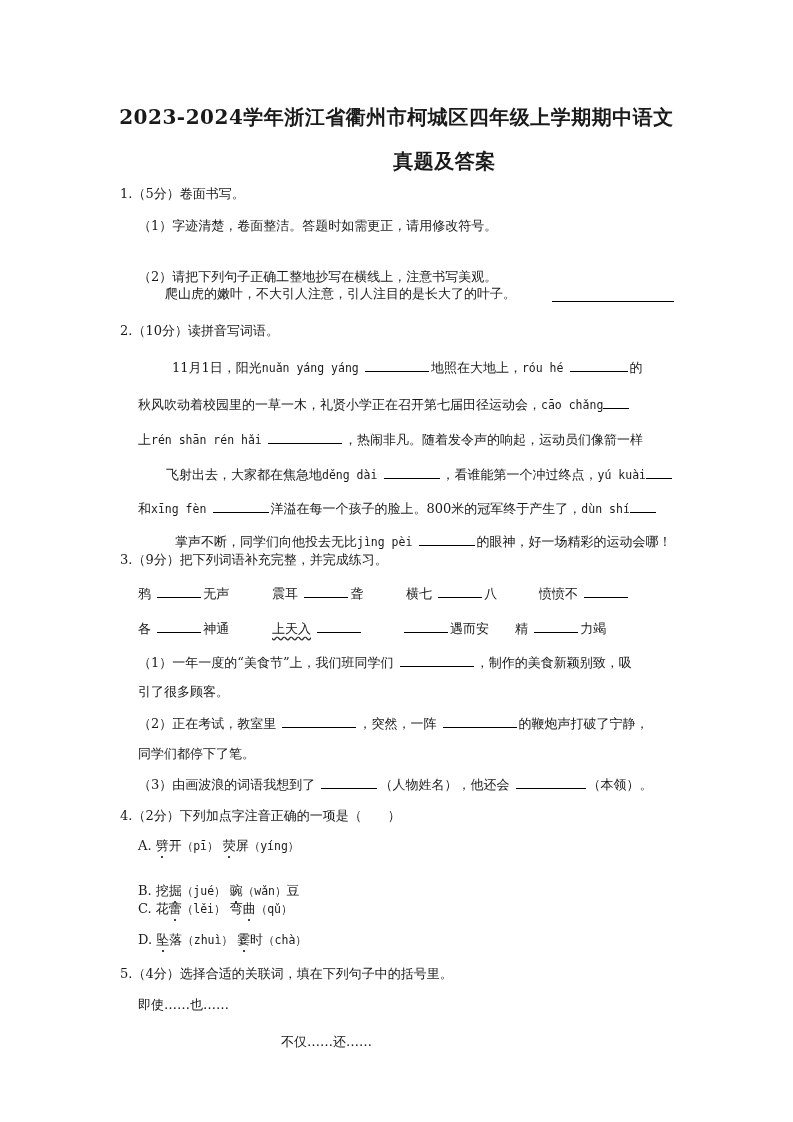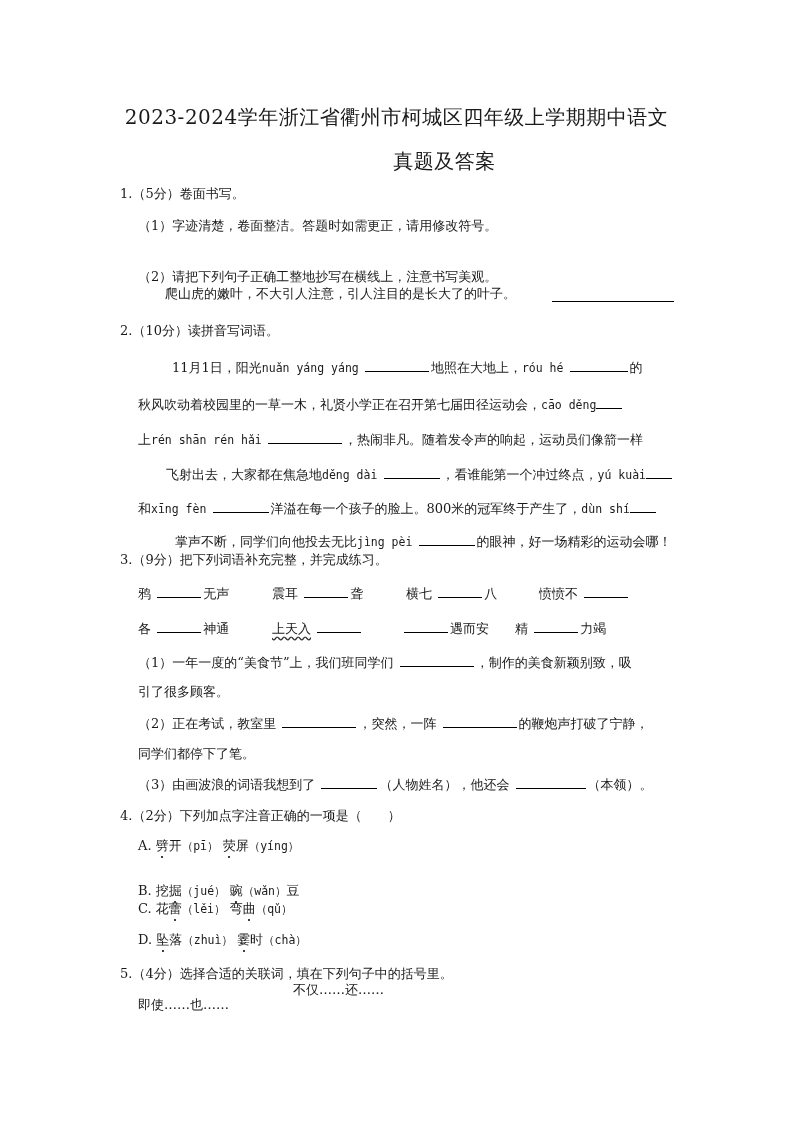--- a/index.html
+++ b/index.html
@@ -1,19 +1,19 @@
 <!DOCTYPE html>
 <html><head>
 <meta charset="utf-8">
 <style>
   html, body { margin: 0; padding: 0; background: #ffffff; }
   body { width: 793px; height: 1122px; position: relative; overflow: hidden;
          font-family: "DejaVu Serif", "Liberation Serif", serif; color: #1a1a1a; }
   .title { position: absolute; left: 0; width: 793px; text-align: center;
-           font-weight: normal; font-size: 20px; letter-spacing: 0.5px; }
+           font-weight: bold; font-size: 20px; letter-spacing: 0.5px; }
   .line { position: absolute; white-space: nowrap; font-size: 13px; line-height: 16px; }
   .blank { display: inline-block; border-bottom: 1px solid #000; height: 12px; vertical-align: baseline; margin: 0 2px; }
   .py { font-family: "DejaVu Sans Mono", "Liberation Mono", monospace; font-size: 11.5px; }
   .dot { position: relative; display: inline-block; }
   .dot::after { content: ""; position: absolute; left: 50%; bottom: -4px; width: 2px; height: 2px; margin-left: -1px; background: #000; border-radius: 50%; }
   .wavy { text-decoration: underline wavy #333; text-underline-offset: 3px; }
   .cell { position: absolute; }
 </style>
 </head>
 <body>
@@ -31,21 +31,21 @@
 
   <div class="line" style="left:120px; top:323px;">2.（10分）读拼音写词语。</div>
 
   <div class="line" style="left:172px; top:359px;">
     <span>11月1日，阳光</span><span class="py">nuǎn yáng yáng</span>
     <span class="blank" style="width:64px;"></span><span>地照在大地上，</span><span class="py">róu hé</span>
     <span class="blank" style="width:58px;"></span><span>的</span>
   </div>
 
   <div class="line" style="left:138px; top:396px;">
-    <span>秋风吹动着校园里的一草一木，礼贤小学正在召开第七届田径运动会，</span><span class="py">cāo děng</span><span class="blank" style="width:26px;margin:0;"></span>
+    <span>秋风吹动着校园里的一草一木，礼贤小学正在召开第七届田径运动会，</span><span class="py">cāo chǎng</span><span class="blank" style="width:26px;margin:0;"></span>
   </div>
 
   <div class="line" style="left:138px; top:431px;">
     <span>上</span><span class="py">rén shān rén hǎi</span>
     <span class="blank" style="width:74px;"></span><span>，热闹非凡。随着发令声的响起，运动员们像箭一样</span>
   </div>
 
   <div class="line" style="left:138px; top:466px;margin-left:28px;">
     <span>飞射出去，大家都在焦急地</span><span class="py">děng dài</span>
     <span class="blank" style="width:56px;"></span><span>，看谁能第一个冲过终点，</span><span class="py">yú kuài</span><span class="blank" style="width:26px;margin:0;"></span>
@@ -136,15 +136,15 @@
   </div>
 
   <div class="line" style="left:138px; top:932px;">
     <span>D.</span>
     <span></span><span class="dot">坠</span><span>落</span><span class="py">（zhuì）</span>
     <span></span><span class="dot">霎</span><span>时</span><span class="py">（chà）</span><span></span>
   </div>
 
   <div class="line" style="left:120px; top:966px;">5.（4分）选择合适的关联词，填在下列句子中的括号里。</div>
   <div class="line" style="left:138px; top:997px;">即使……也……</div>
-  <div class="line" style="left:281px; top:982px;margin-left:12px;">不仅……还……</div>
+  <div class="line" style="left:281px; top:1034px;">不仅……还……</div>
 
 </div>
 
 </body></html>

